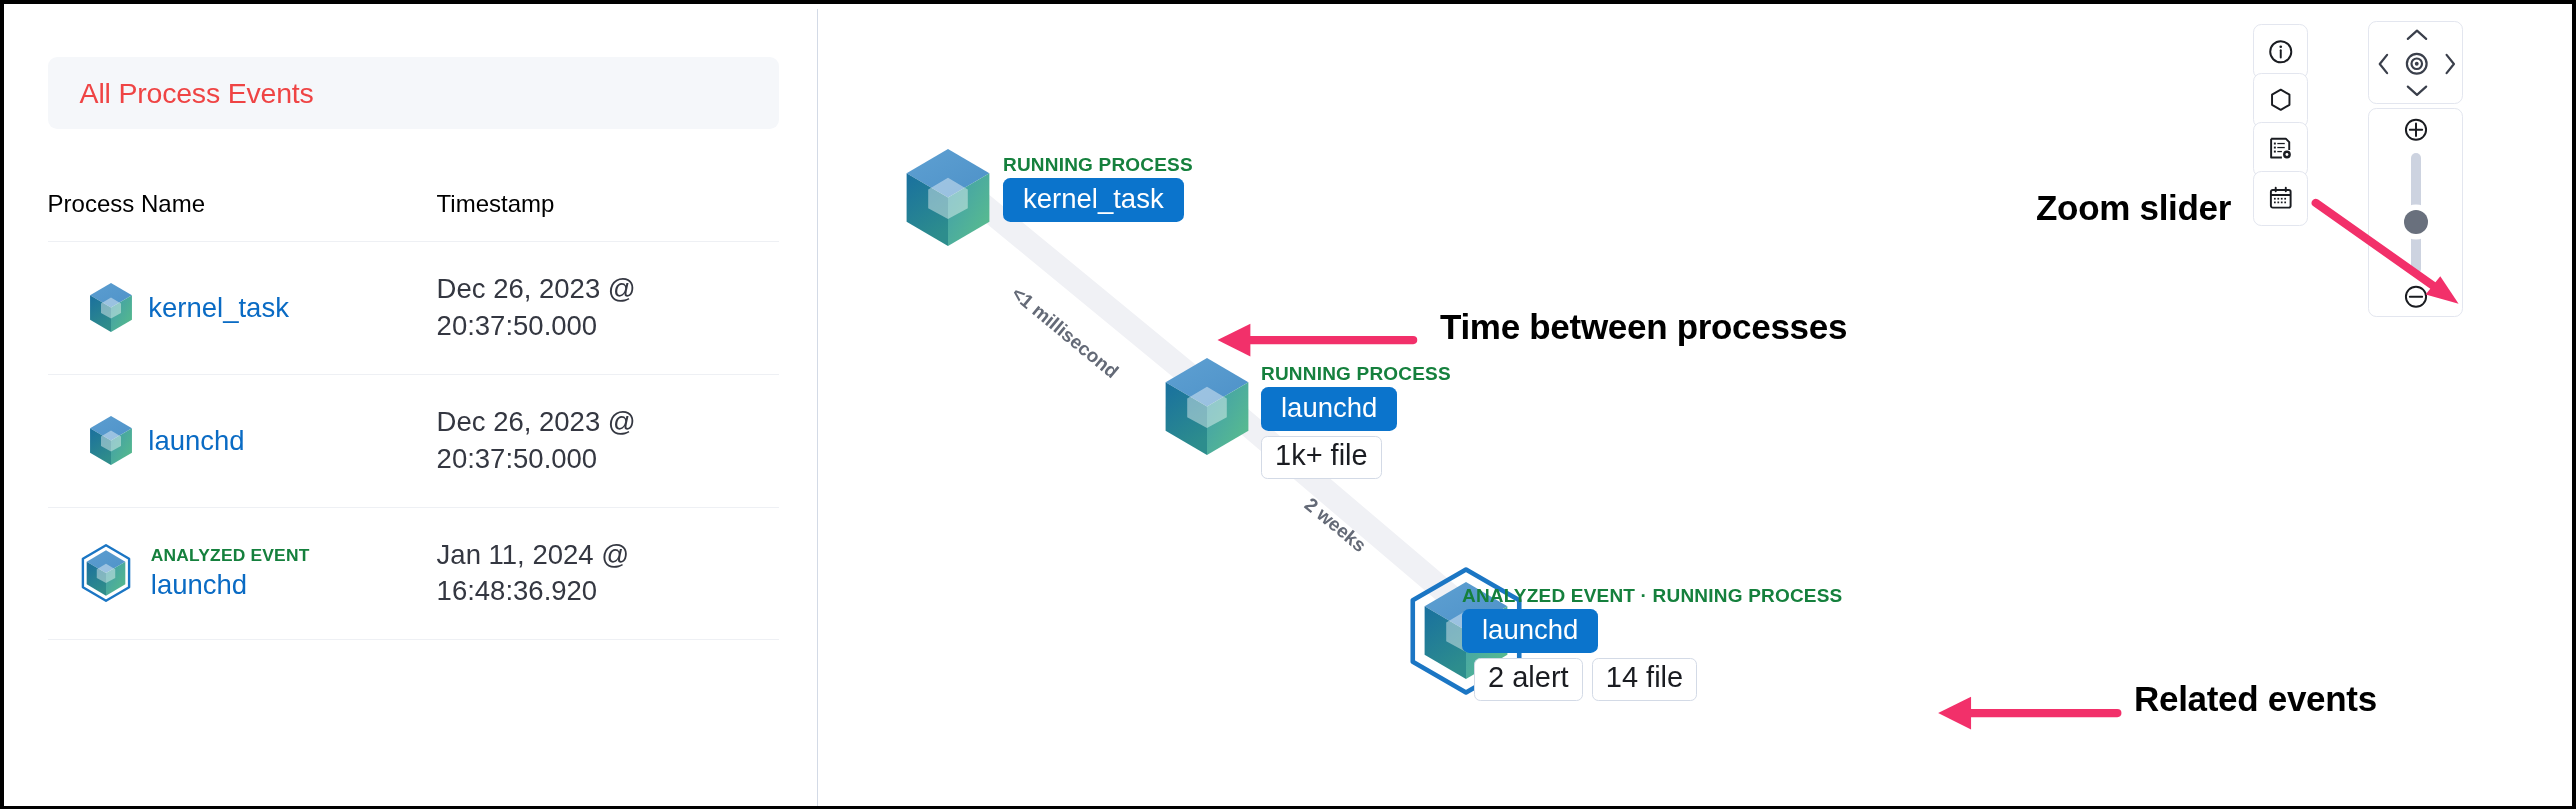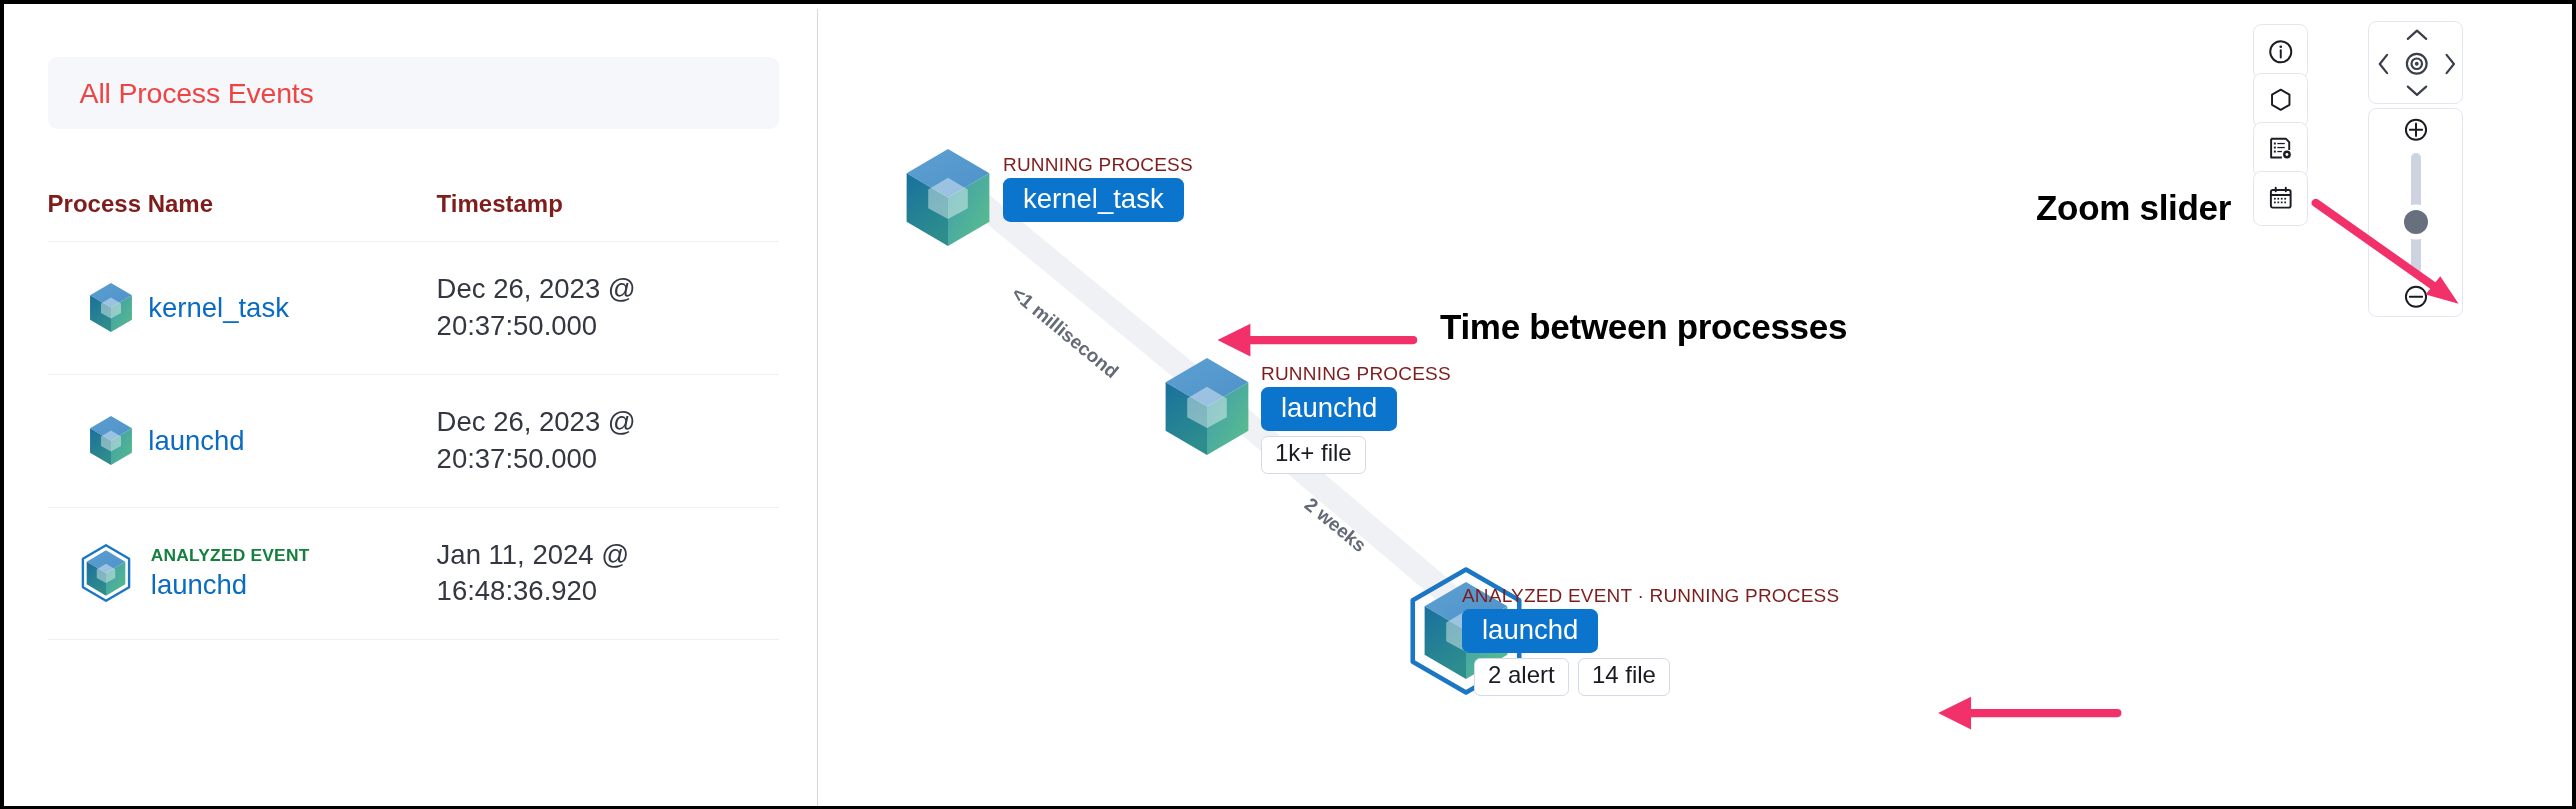--- a/index.html
+++ b/index.html
@@ -38,21 +38,21 @@
     letter-spacing: -0.2px; white-space: nowrap;
   }
 
   #events-table {
     position: absolute; left: 39px; top: 181px;
     width: 731px;
   }
   .th-row { position: relative; height: 51px; }
   .th {
     position: absolute; top: 0;
-    font-size: 24px; font-weight: 700; color: #7f1d1d;
+    font-size: 24px; font-weight: 400; color: #000000;
     white-space: nowrap;
   }
   .th.col-name { left: 0px; }
   .th.col-time { left: 389px; }
 
   .tr {
     position: relative;
     border-top: 1.8px solid #eef0f4;
     height: 133px;
   }
@@ -91,35 +91,35 @@
     background: #ffffff; overflow: hidden;
   }
   #graph-svg { position: absolute; left: 0; top: 0; }
 
   .node { position: absolute; }
   .node-label-wrap {
     position: absolute; display: flex; flex-direction: column;
     align-items: flex-start;
   }
   .node-type {
-    font-size: 19px; font-weight: 400; color: #7f1d1d;
+    font-size: 19px; font-weight: 700; color: #15803d;
     letter-spacing: 0.2px; white-space: nowrap; margin-bottom: 2.8px;
   }
   .node-pill {
     display: inline-block;
     background: #0b74cc; color: #ffffff;
     font-size: 27.5px; font-weight: 400;
     border-radius: 7.3px;
     padding: 4.6px 20px 7.3px 20px;
     white-space: nowrap;
   }
   .badges { position: absolute; display: flex; gap: 9.2px; }
   .badge {
     background: #ffffff; border: 1.8px solid #d3dae6; border-radius: 6.4px;
-    font-size: 24px; color: #1a1c21; padding: 2.8px 13px 5.5px 13px;
+    font-size: 29px; color: #1a1c21; padding: 2.8px 13px 5.5px 13px;
     white-space: nowrap;
   }
 
   .edge-label {
     position: absolute;
     font-size: 19px; font-weight: 700; color: #646a77;
     white-space: nowrap; transform-origin: left center;
   }
 
   
@@ -443,19 +443,20 @@
     <path d="M8 12 L150 112" stroke="#f2306a" stroke-width="9" stroke-linecap="round" fill="none"></path>
     <path d="M164 122 L128 112 L144 92 Z" fill="#f2306a"></path>
   </svg>
 
   <div class="anno-text" style="left:1436px; top:303px;">Time between processes</div>
   <svg class="anno-arrow" style="left:1189px; top:305px;" width="230" height="64" viewBox="0 0 250 70">
     <path d="M240 34 L48 34" stroke="#f2306a" stroke-width="9" stroke-linecap="round" fill="none"></path>
     <path d="M26 34 L62 16 L62 52 Z" fill="#f2306a"></path>
   </svg>
 
+  <div class="anno-text" style="left:2130px; top:675px;">Related events</div>
   <svg class="anno-arrow" style="left:1910px; top:678px;" width="211" height="64" viewBox="0 0 230 70">
     <path d="M222 34 L48 34" stroke="#f2306a" stroke-width="9" stroke-linecap="round" fill="none"></path>
     <path d="M26 34 L62 16 L62 52 Z" fill="#f2306a"></path>
   </svg>
 
 </div>
 
 
 </body></html>

